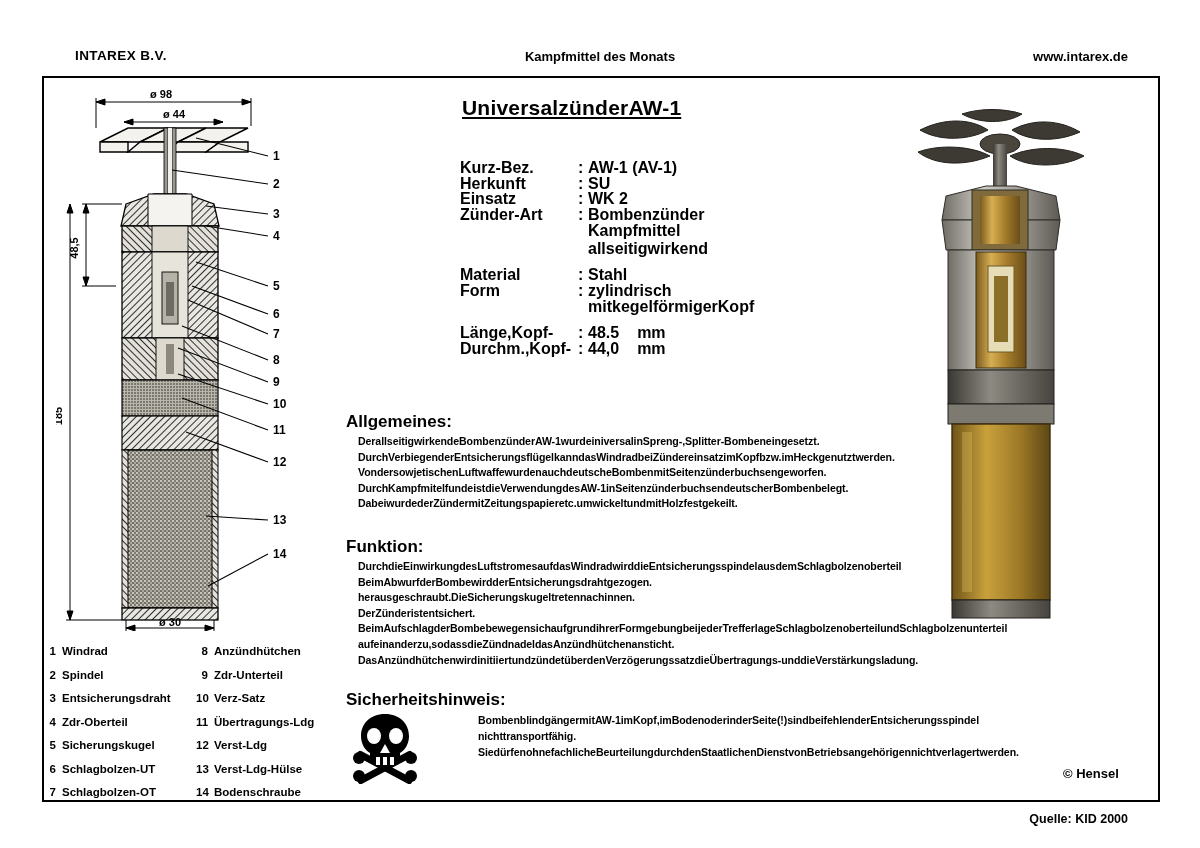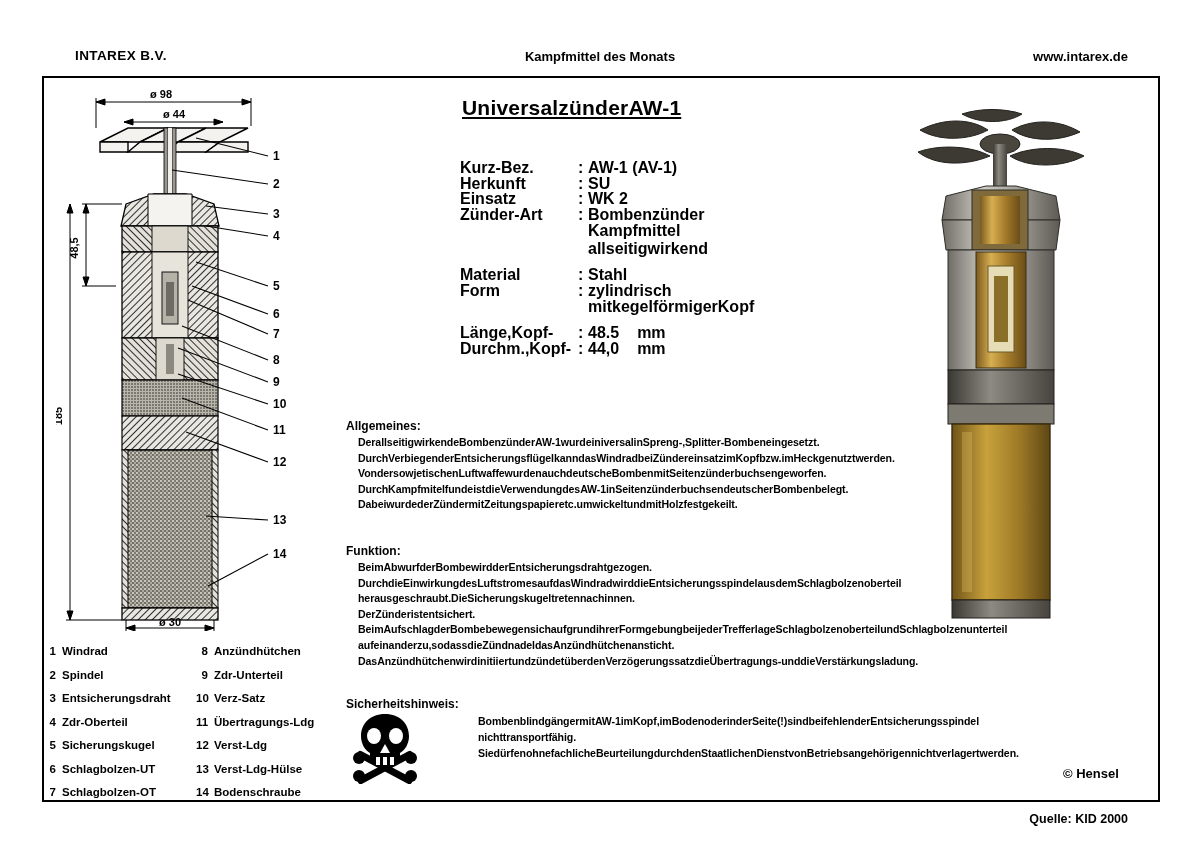--- a/index.html
+++ b/index.html
@@ -38,21 +38,21 @@
   .specs .row { display:flex; line-height:15.5px; }
   .specs .k { width:118px; flex:0 0 118px; }
   .specs .sep { width:10px; flex:0 0 10px; }
   .specs .v { flex:1; }
   .specs .v2 { margin-left:128px; }
   .specs .unit { display:inline-block; margin-left:18px; }
   .specs .gap { height:9px; }
 
   
   .sec { position:absolute; font-size:10.6px; font-weight:bold; }
-  .sec h4 { margin:7px 0 2px 0; font-size:12px; font-weight:bold; }
+  .sec h4 { margin:0 0 2px 0; font-size:17px; font-weight:bold; }
   .sec p { margin:0; line-height:15.6px; letter-spacing:-0.1px;padding-left:12px; }
 
   #allgemeines { left:346px; top:412px; width:830px; }
   #funktion    { left:346px; top:537px; width:830px; }
   #sicherheit  { left:346px; top:690px; width:830px; }
   #sicherheit .sh-body { margin-left:120px; }
   #sicherheit p { line-height:16px; }
 
   .skull { position:absolute; left:352px; top:712px; width:66px; height:72px; }
 
@@ -142,22 +142,22 @@
     <h4>Allgemeines:</h4>
     <p>DerallseitigwirkendeBombenzünderAW-1wurdeiniversalinSpreng-,Splitter-Bombeneingesetzt.</p>
     <p>DurchVerbiegenderEntsicherungsflügelkanndasWindradbeiZündereinsatzimKopfbzw.imHeckgenutztwerden.</p>
     <p>VondersowjetischenLuftwaffewurdenauchdeutscheBombenmitSeitenzünderbuchsengeworfen.</p>
     <p>DurchKampfmitelfundeistdieVerwendungdesAW-1inSeitenzünderbuchsendeutscherBombenbelegt.</p>
     <p>DabeiwurdederZündermitZeitungspapieretc.umwickeltundmitHolzfestgekeilt.</p>
   </div>
 
   <div class="sec" id="funktion">
     <h4>Funktion:</h4>
+    <p>DurchdieEinwirkungdesLuftstromesaufdasWindradwirddieEntsicherungsspindelausdemSchlagbolzenoberteil</p>
     <p>BeimAbwurfderBombewirdderEntsicherungsdrahtgezogen.</p>
-    <p>DurchdieEinwirkungdesLuftstromesaufdasWindradwirddieEntsicherungsspindelausdemSchlagbolzenoberteil</p>
     <p>herausgeschraubt.DieSicherungskugeltretennachinnen.</p>
     <p>DerZünderistentsichert.</p>
     <p>BeimAufschlagderBombebewegensichaufgrundihrerFormgebungbeijederTrefferlageSchlagbolzenoberteilundSchlagbolzenunterteil</p>
     <p>aufeinanderzu,sodassdieZündnadeldasAnzündhütchenansticht.</p>
     <p>DasAnzündhütchenwirdinitiiertundzündetüberdenVerzögerungssatzdieÜbertragungs-unddieVerstärkungsladung.</p>
   </div>
 
   <div class="sec" id="sicherheit">
     <h4>Sicherheitshinweis:</h4>
     <div class="sh-body">

